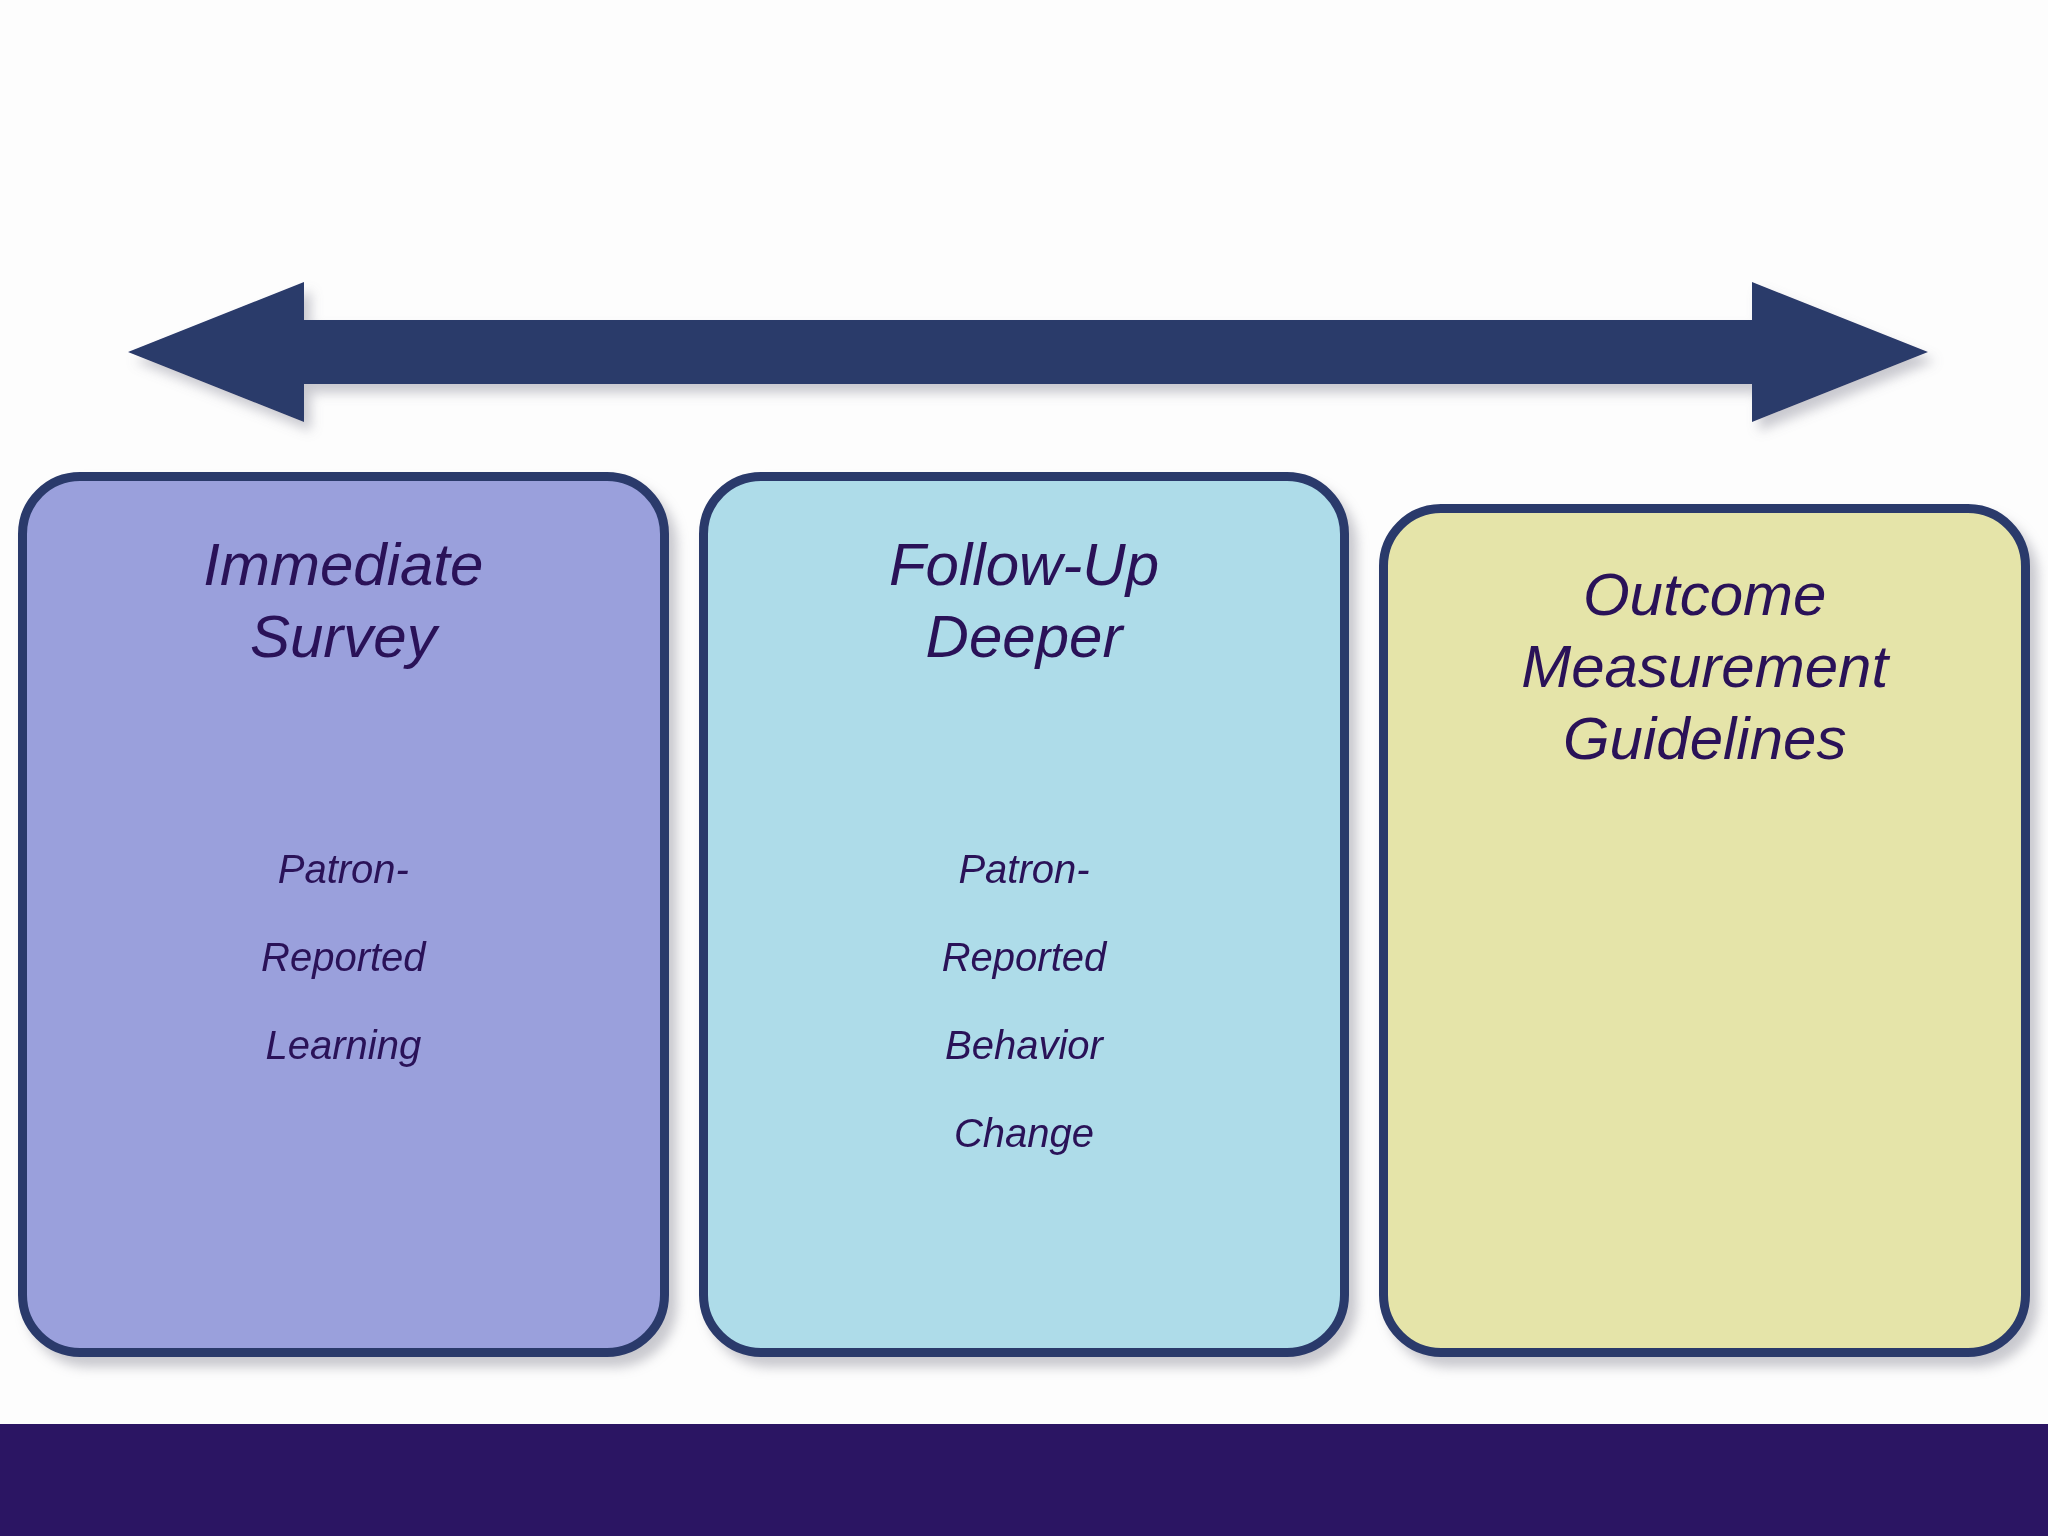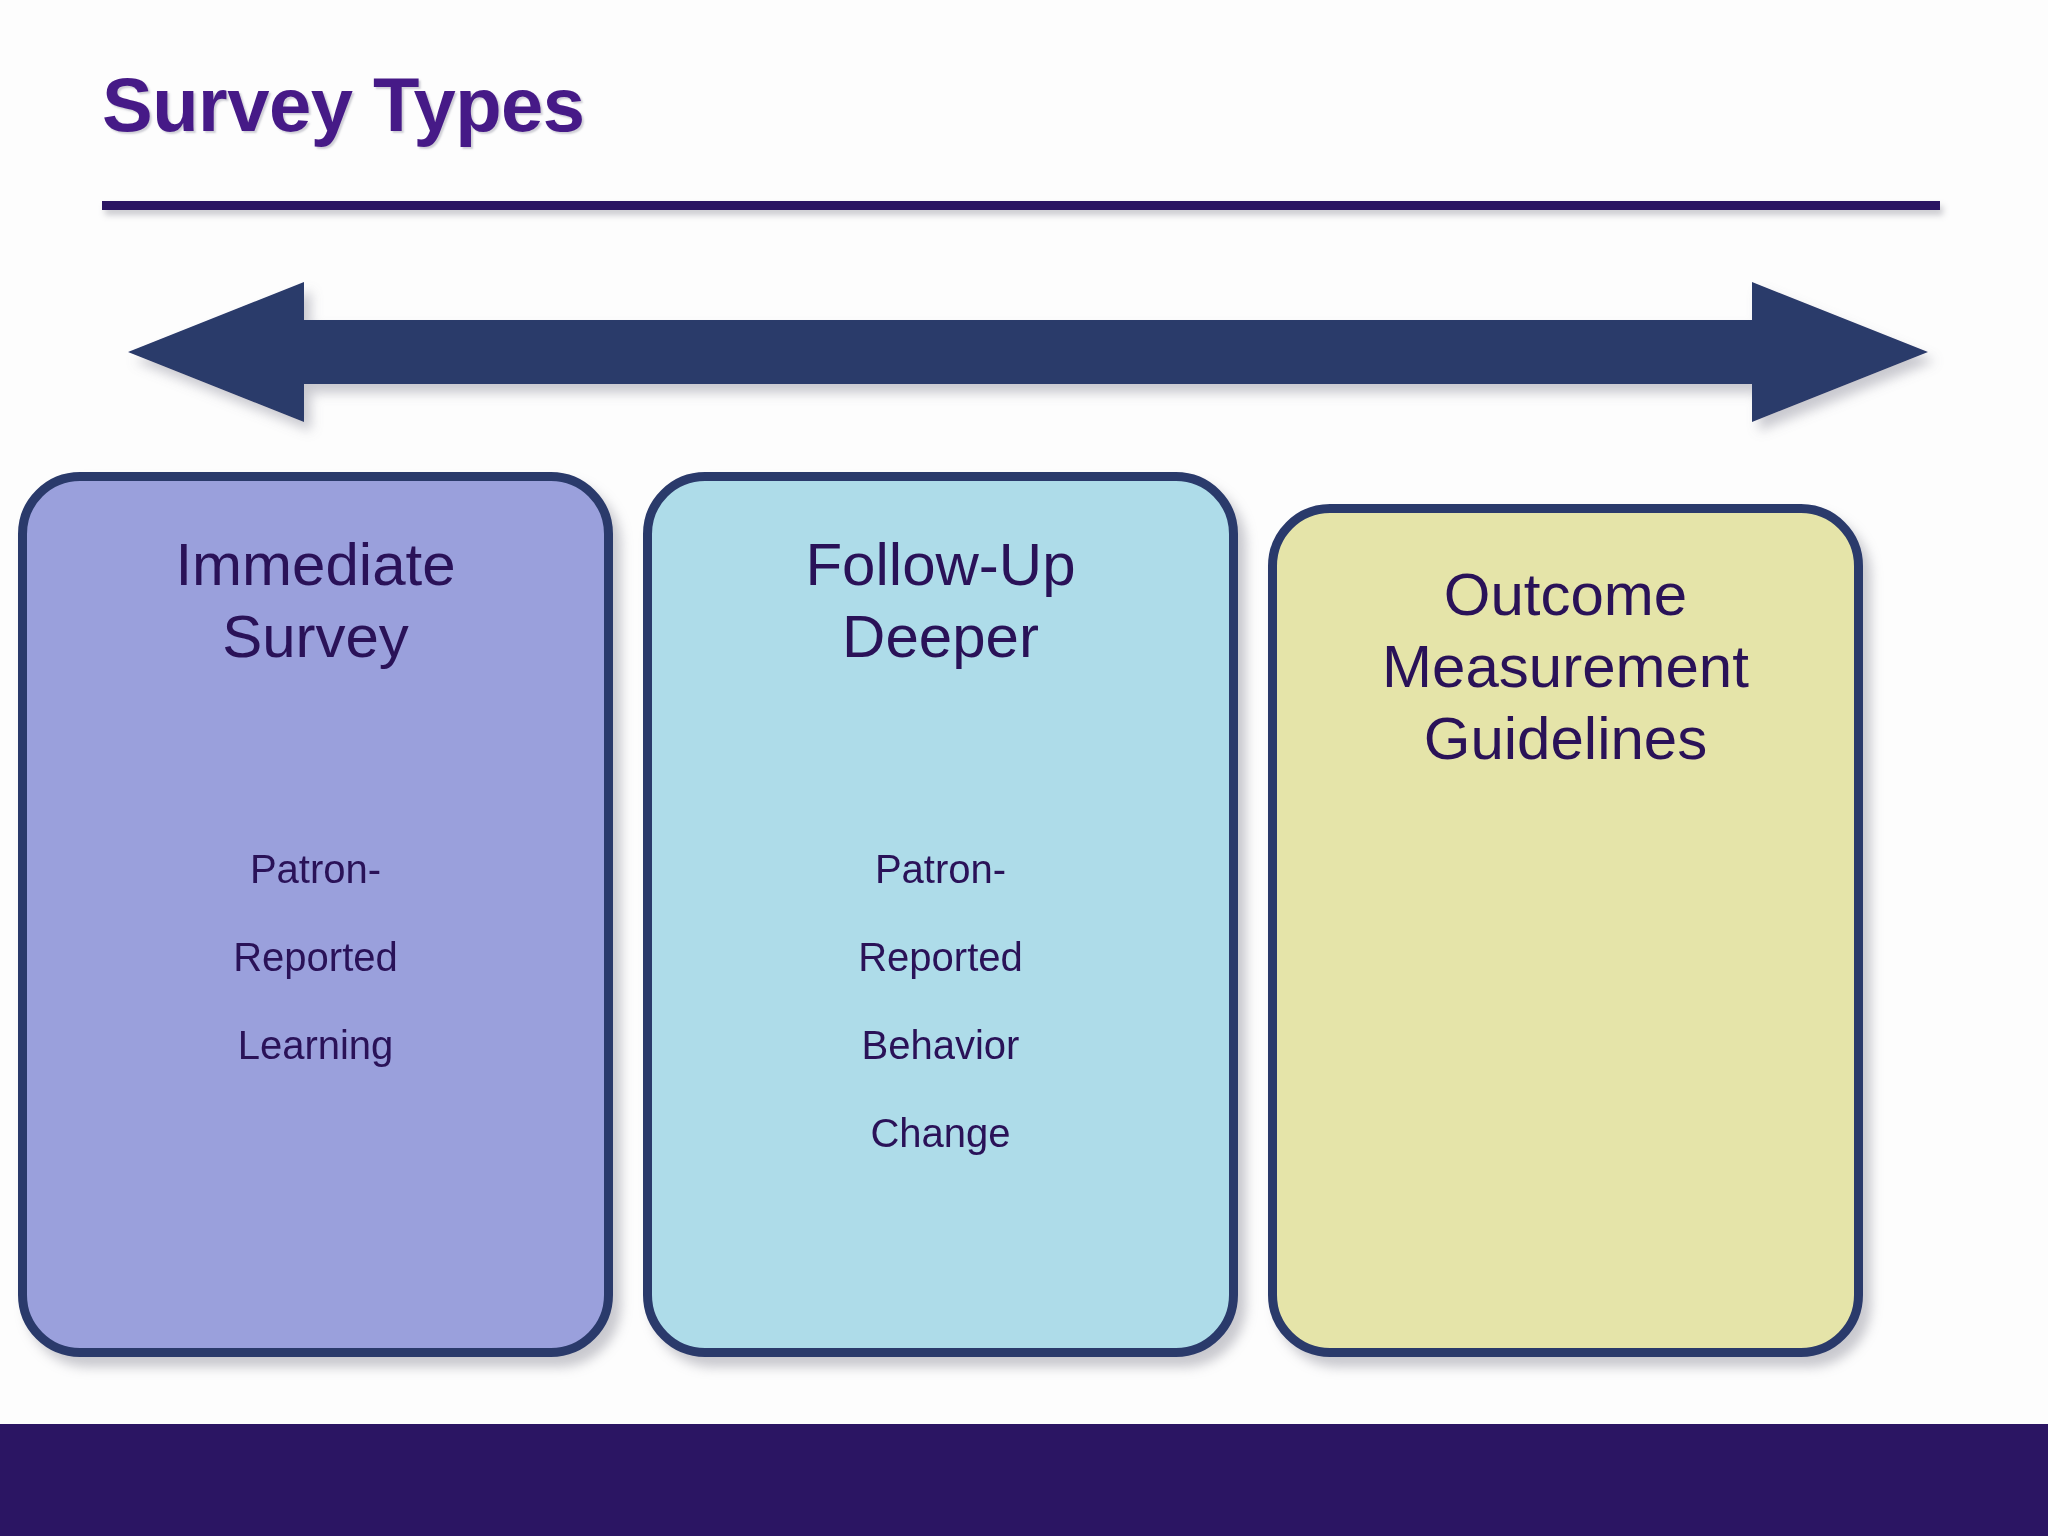--- a/index.html
+++ b/index.html
@@ -64,24 +64,25 @@
     width: 100%;
     height: 100%;
     overflow: visible;
   }
 
   
   #boxes-row {
     position: absolute;
     left: 18px;
     top: 472px;
-    width: 1845px;
+    width: 2012px;
     height: 885px;
     display: flex;
     gap: 30px;
+    font-style: italic;
   }
   .survey-box {
     position: relative;
     flex: 1 1 0;
     border: 9px solid #2A3A6B;
     border-radius: 62px;
     box-sizing: border-box;
     padding: 46px 26px 26px 26px;
     display: flex;
     flex-direction: column;
@@ -125,24 +126,20 @@
     width: 2048px;
     height: 112px;
     background: #2B1563;
   }
 </style>
 </head>
 <body>
 
 <div id="slide">
 
-  <div id="title-block">
-    <div id="page-title">Survey Types</div>
-    <div id="title-rule"></div>
-  </div>
 
   <div id="arrow-wrap">
     <svg viewBox="0 0 1800 146" preserveAspectRatio="none" aria-hidden="true">
       <defs>
         <filter id="arrowShadow" x="-10%" y="-20%" width="125%" height="150%">
           <feDropShadow dx="7" dy="9" stdDeviation="6" flood-color="#8a8a98" flood-opacity="0.45"></feDropShadow>
         </filter>
       </defs>
       <polygon points="0,74 176,4 176,42 1624,42 1624,4 1800,74 1624,144 1624,106 176,106 176,144" fill="#2A3A6B" filter="url(#arrowShadow)"></polygon>
     </svg>

